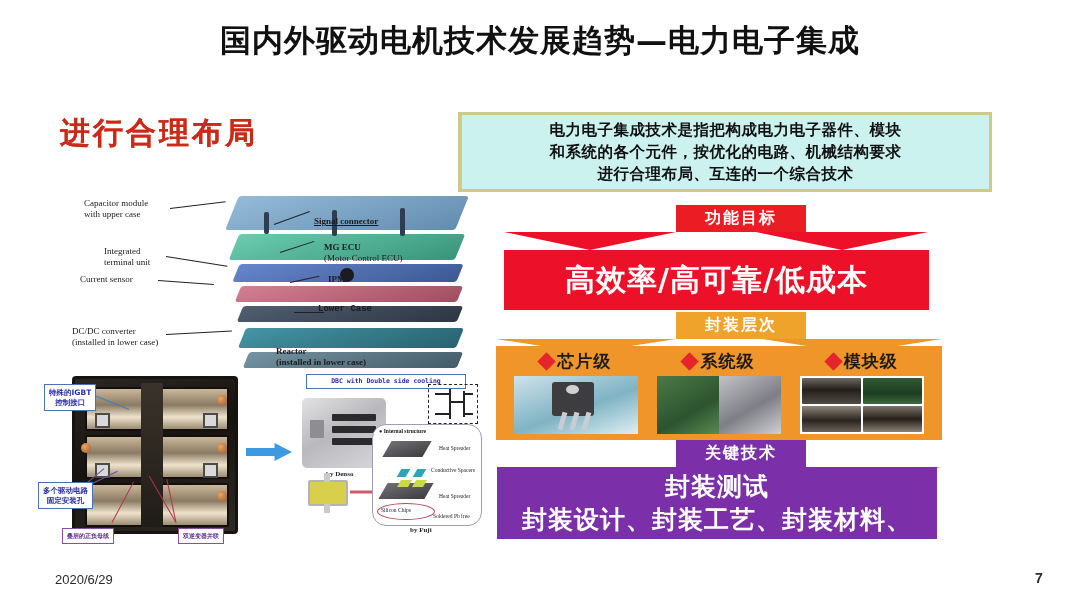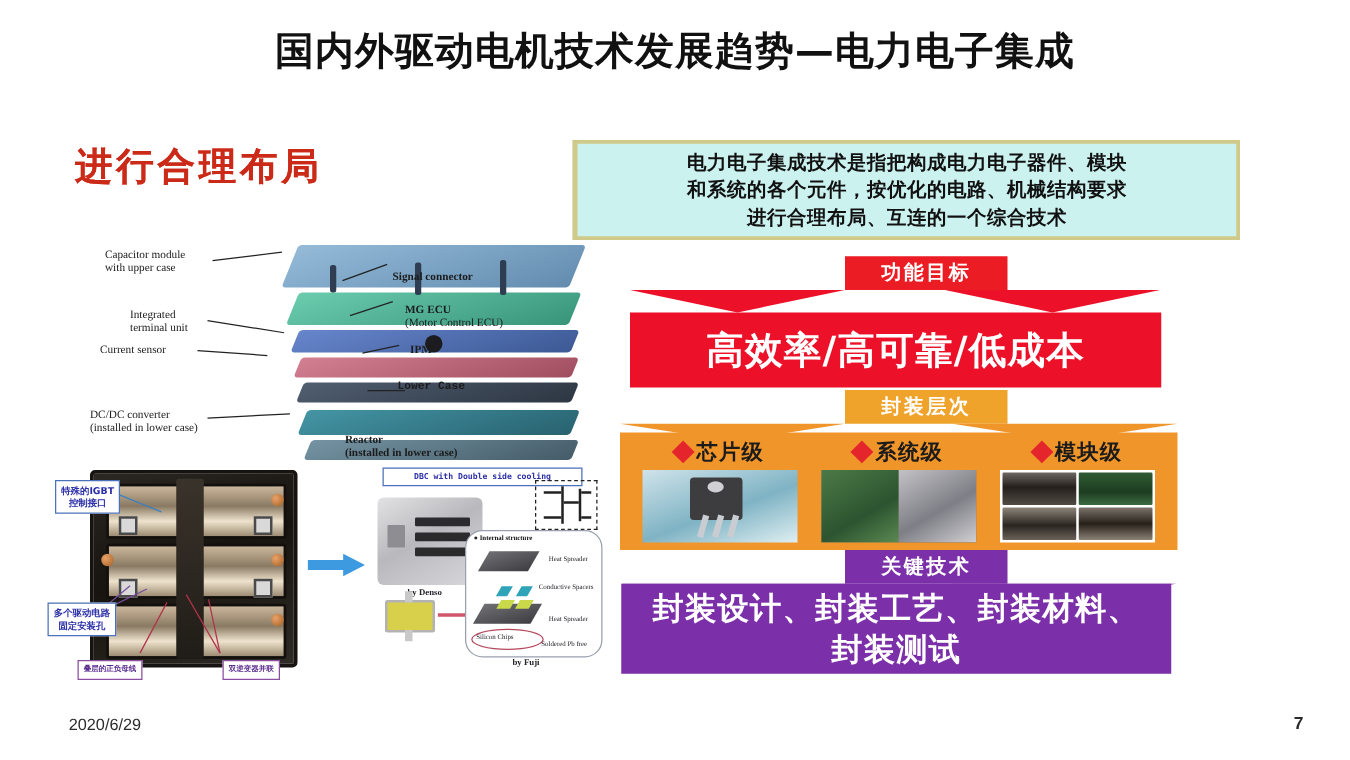--- a/index.html
+++ b/index.html
@@ -243,21 +243,21 @@
     <div class="exp-label" style="left:10px;top:132px;">
       <div>DC/DC converter</div>
       <div>(installed in lower case)</div>
     </div>
 
     <div class="leader" style="left:212px;top:30px;width:38px;transform:rotate(-20deg);"></div>
     <div class="leader" style="left:218px;top:58px;width:36px;transform:rotate(-18deg);"></div>
     <div class="leader" style="left:228px;top:88px;width:30px;transform:rotate(-12deg);"></div>
     <div class="leader" style="left:232px;top:118px;width:30px;transform:rotate(0deg);"></div>
 
-    <div class="exp-label bold" style="left:252px;top:22px;">
+    <div class="exp-label bold" style="left:252px;top:22px;text-decoration:underline;">
       <div>Signal connector</div>
     </div>
     <div class="exp-label bold" style="left:262px;top:48px;">
       <div>MG ECU</div>
       <div class="sub" style="font-weight:400;">(Motor Control ECU)</div>
     </div>
     <div class="exp-label bold" style="left:266px;top:80px;">
       <div>IPM</div>
     </div>
     <div class="exp-label bold" style="left:256px;top:110px;font-family:Liberation Mono, monospace;">
@@ -410,21 +410,21 @@
         </div>
       </div>
     </div>
   </div>
 
   <div class="tab tab-purple">关键技术</div>
   <div class="funnel" style="left:497px;top:467px;border-width:14px 90px 0 90px;border-top-color:#7b2fa8;"></div>
   <div class="funnel" style="left:761px;top:467px;border-width:14px 90px 0 90px;border-top-color:#7b2fa8;"></div>
   <div class="band band-purple">
     <div>
+      <div>封装测试</div>
       <div>封装设计、封装工艺、封装材料、</div>
-      <div>封装测试</div>
     </div>
   </div>
 
   <div class="date">2020/6/29</div>
   <div class="pageno">7</div>
 
 </div>
 
 </body></html>

